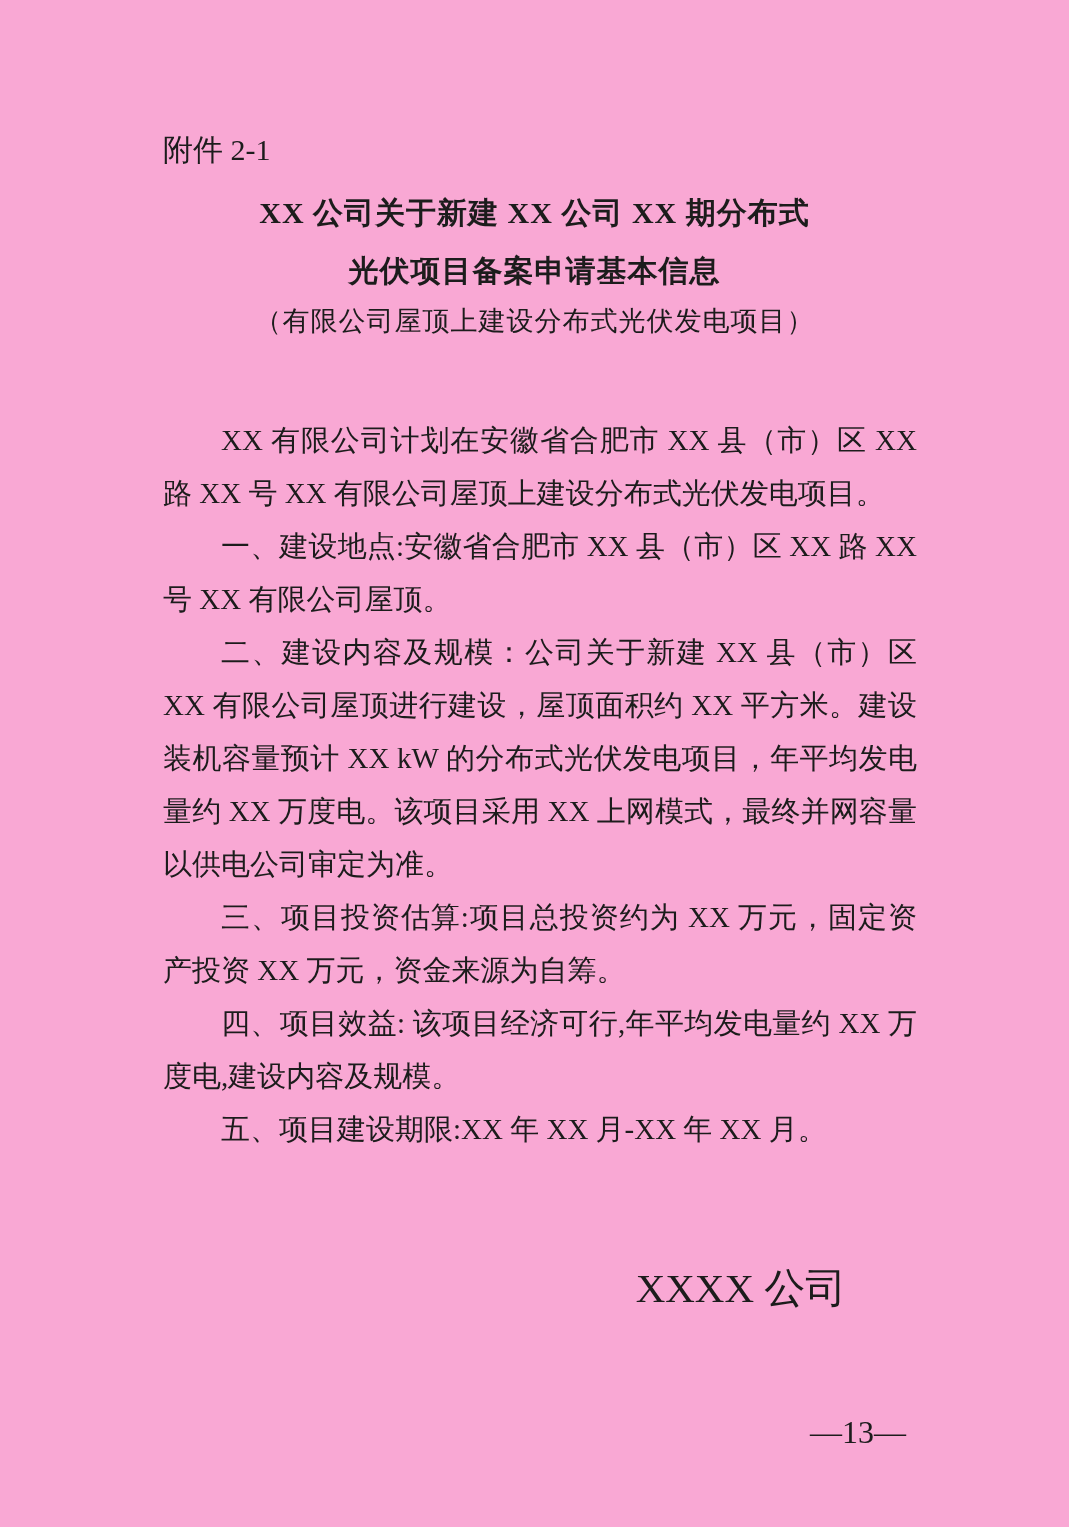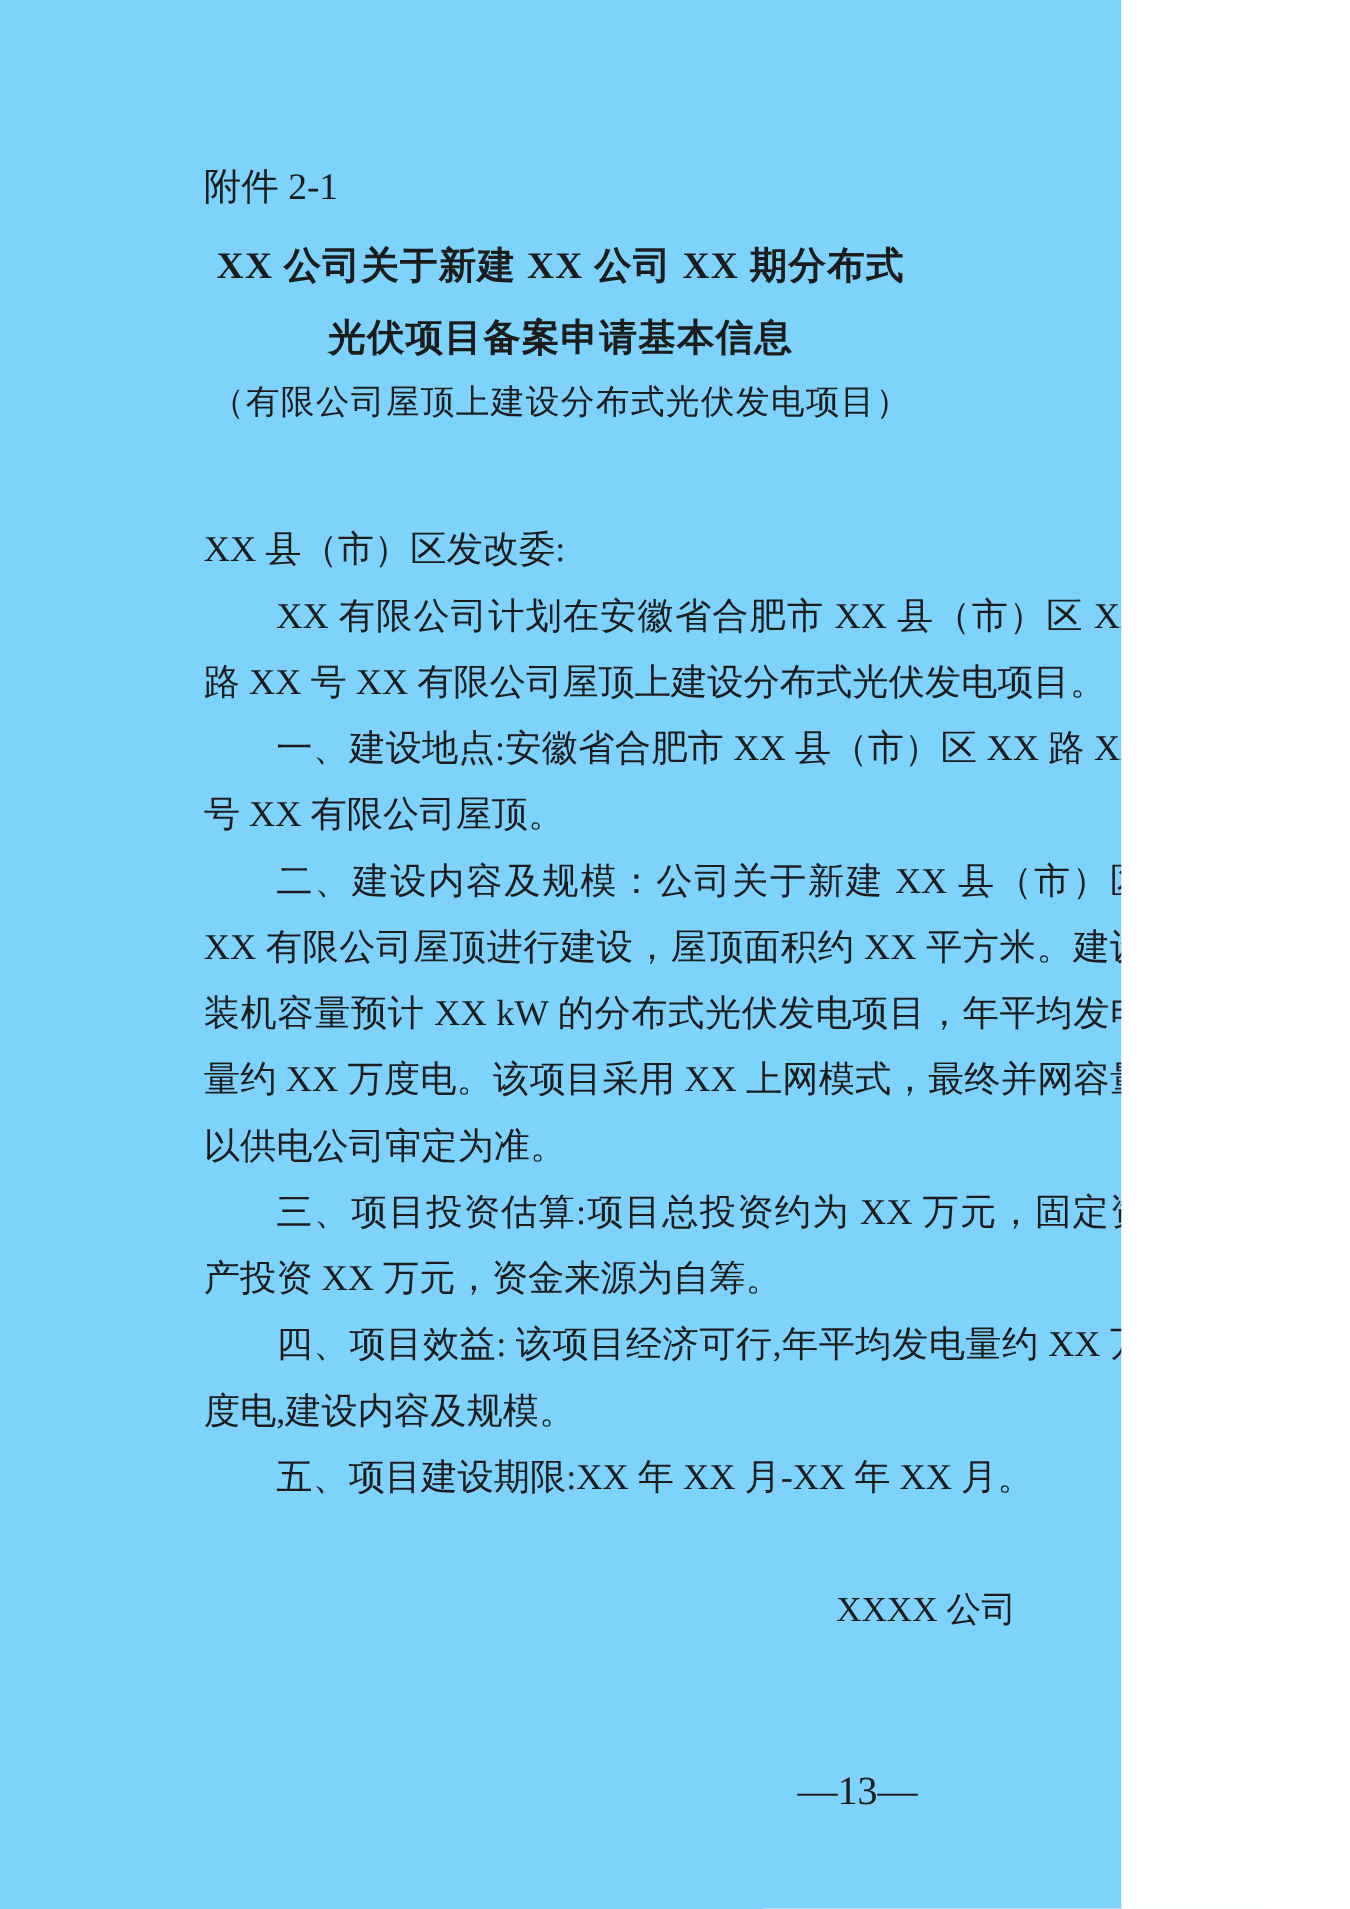--- a/index.html
+++ b/index.html
@@ -2,23 +2,23 @@
 <html lang="zh"><head>
 <meta charset="utf-8">
 <style>
   html, body {
     margin: 0;
     padding: 0;
     background: #ffffff;
   }
   .sheet {
     position: relative;
-    width: 897px;
+    width: 1069px;
     height: 1527px;
-    background: #7dd3fc;
+    background: #f9a8d4;
     color: #1c1c1c;
     font-family: "Liberation Serif", "DejaVu Serif", serif;
     overflow: hidden;
     text-decoration: underline;
   }
   .attachment-label {
     position: absolute;
     left: 163px;
     top: 130px;
     font-size: 30px;
@@ -60,21 +60,21 @@
   }
   .doc-body .salutation {
     text-indent: 0;
   }
   .signature-block {
     position: absolute;
     left: 541px;
     width: 400px;
     top: 1262px;
     text-align: center;
-    font-size: 28px;
+    font-size: 41px;
     line-height: 53px;
   }
   .page-number {
     position: absolute;
     right: 163px;
     top: 1415px;
     font-size: 32px;
     line-height: 34px;
   }
 </style>
@@ -86,21 +86,20 @@
   <div class="attachment-label">附件 2-1</div>
 
   <div class="doc-title">
     <div>XX 公司关于新建 XX 公司 XX 期分布式</div>
     <div>光伏项目备案申请基本信息</div>
   </div>
 
   <div class="doc-subtitle">（有限公司屋顶上建设分布式光伏发电项目）</div>
 
   <div class="doc-body">
-    <p class="salutation">XX 县（市）区发改委:</p>
     <p>XX 有限公司计划在安徽省合肥市 XX 县（市）区 XX 路 XX 号 XX 有限公司屋顶上建设分布式光伏发电项目。</p>
     <p>一、建设地点:安徽省合肥市 XX 县（市）区 XX 路 XX 号 XX 有限公司屋顶。</p>
     <p>二、建设内容及规模：公司关于新建 XX 县（市）区 XX 有限公司屋顶进行建设，屋顶面积约 XX 平方米。建设装机容量预计 XX kW 的分布式光伏发电项目，年平均发电量约 XX 万度电。该项目采用 XX 上网模式，最终并网容量以供电公司审定为准。</p>
     <p>三、项目投资估算:项目总投资约为 XX 万元，固定资产投资 XX 万元，资金来源为自筹。</p>
     <p>四、项目效益: 该项目经济可行,年平均发电量约 XX 万度电,建设内容及规模。</p>
     <p>五、项目建设期限:XX 年 XX 月-XX 年 XX 月。</p>
   </div>
 
   <div class="signature-block">
     <div>XXXX 公司</div>

